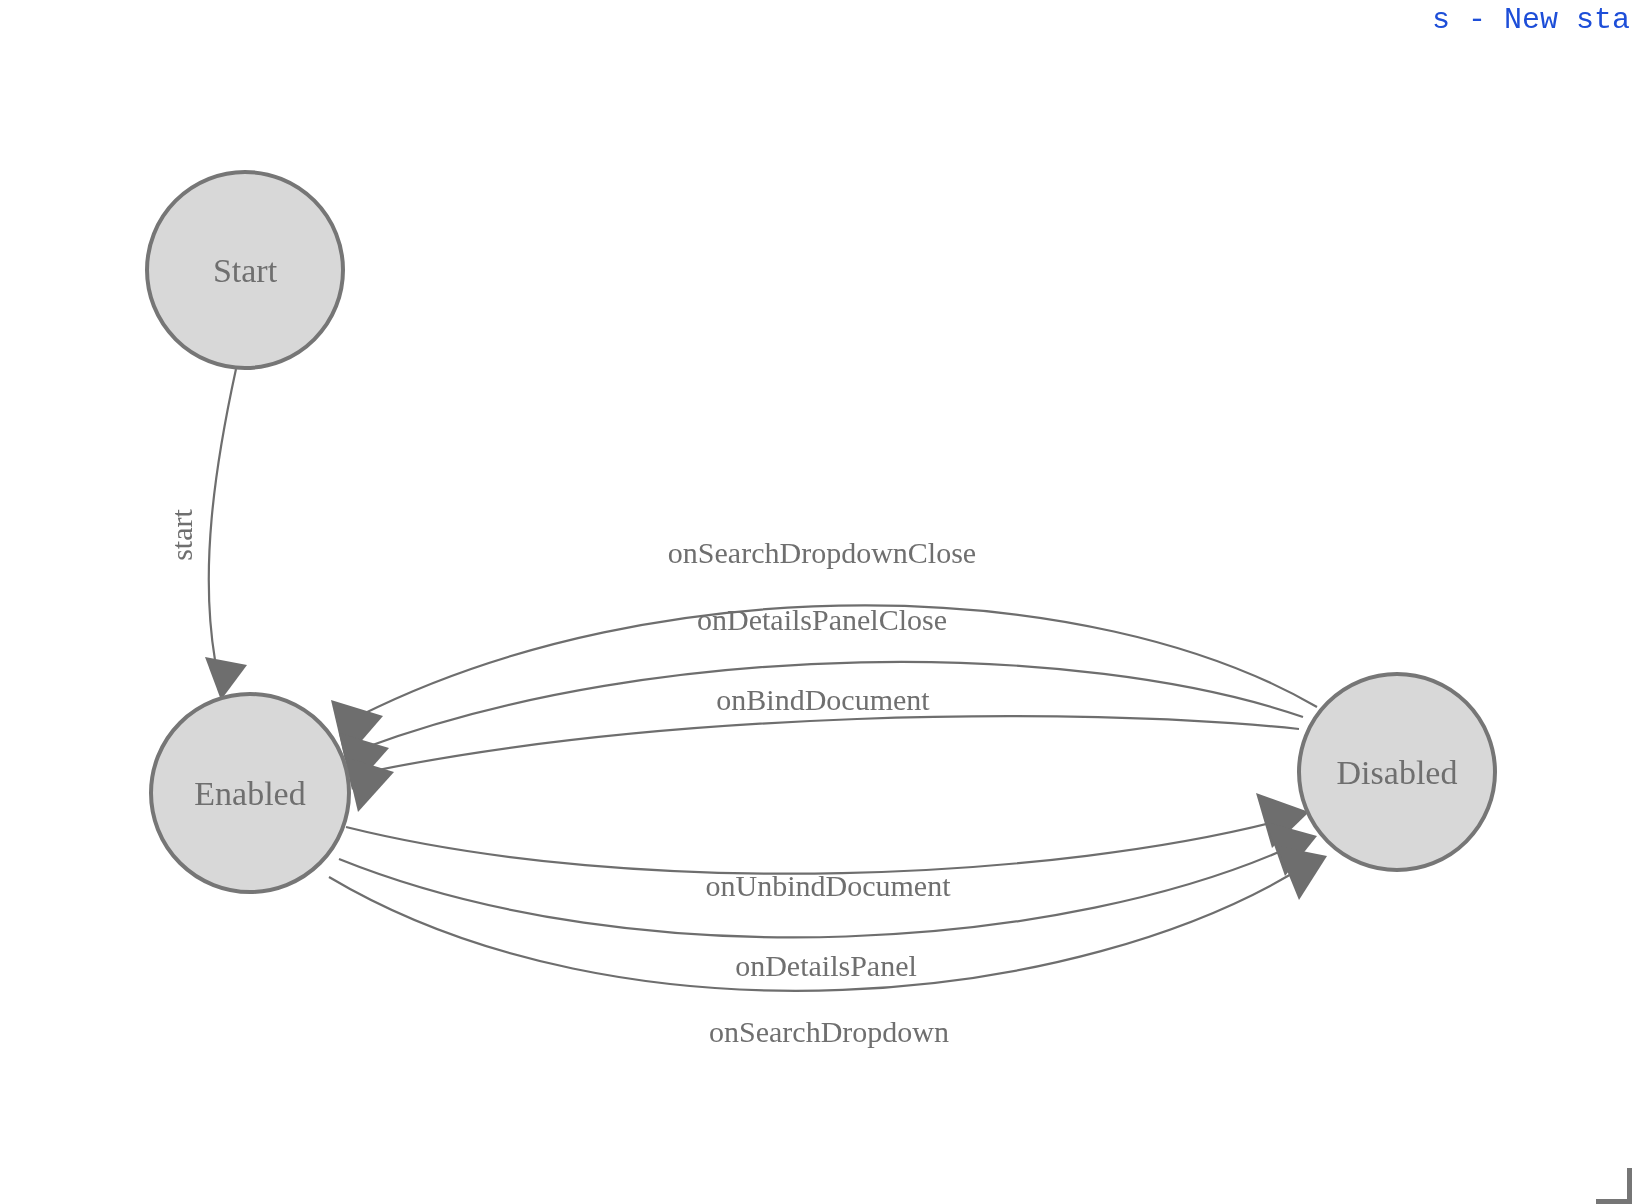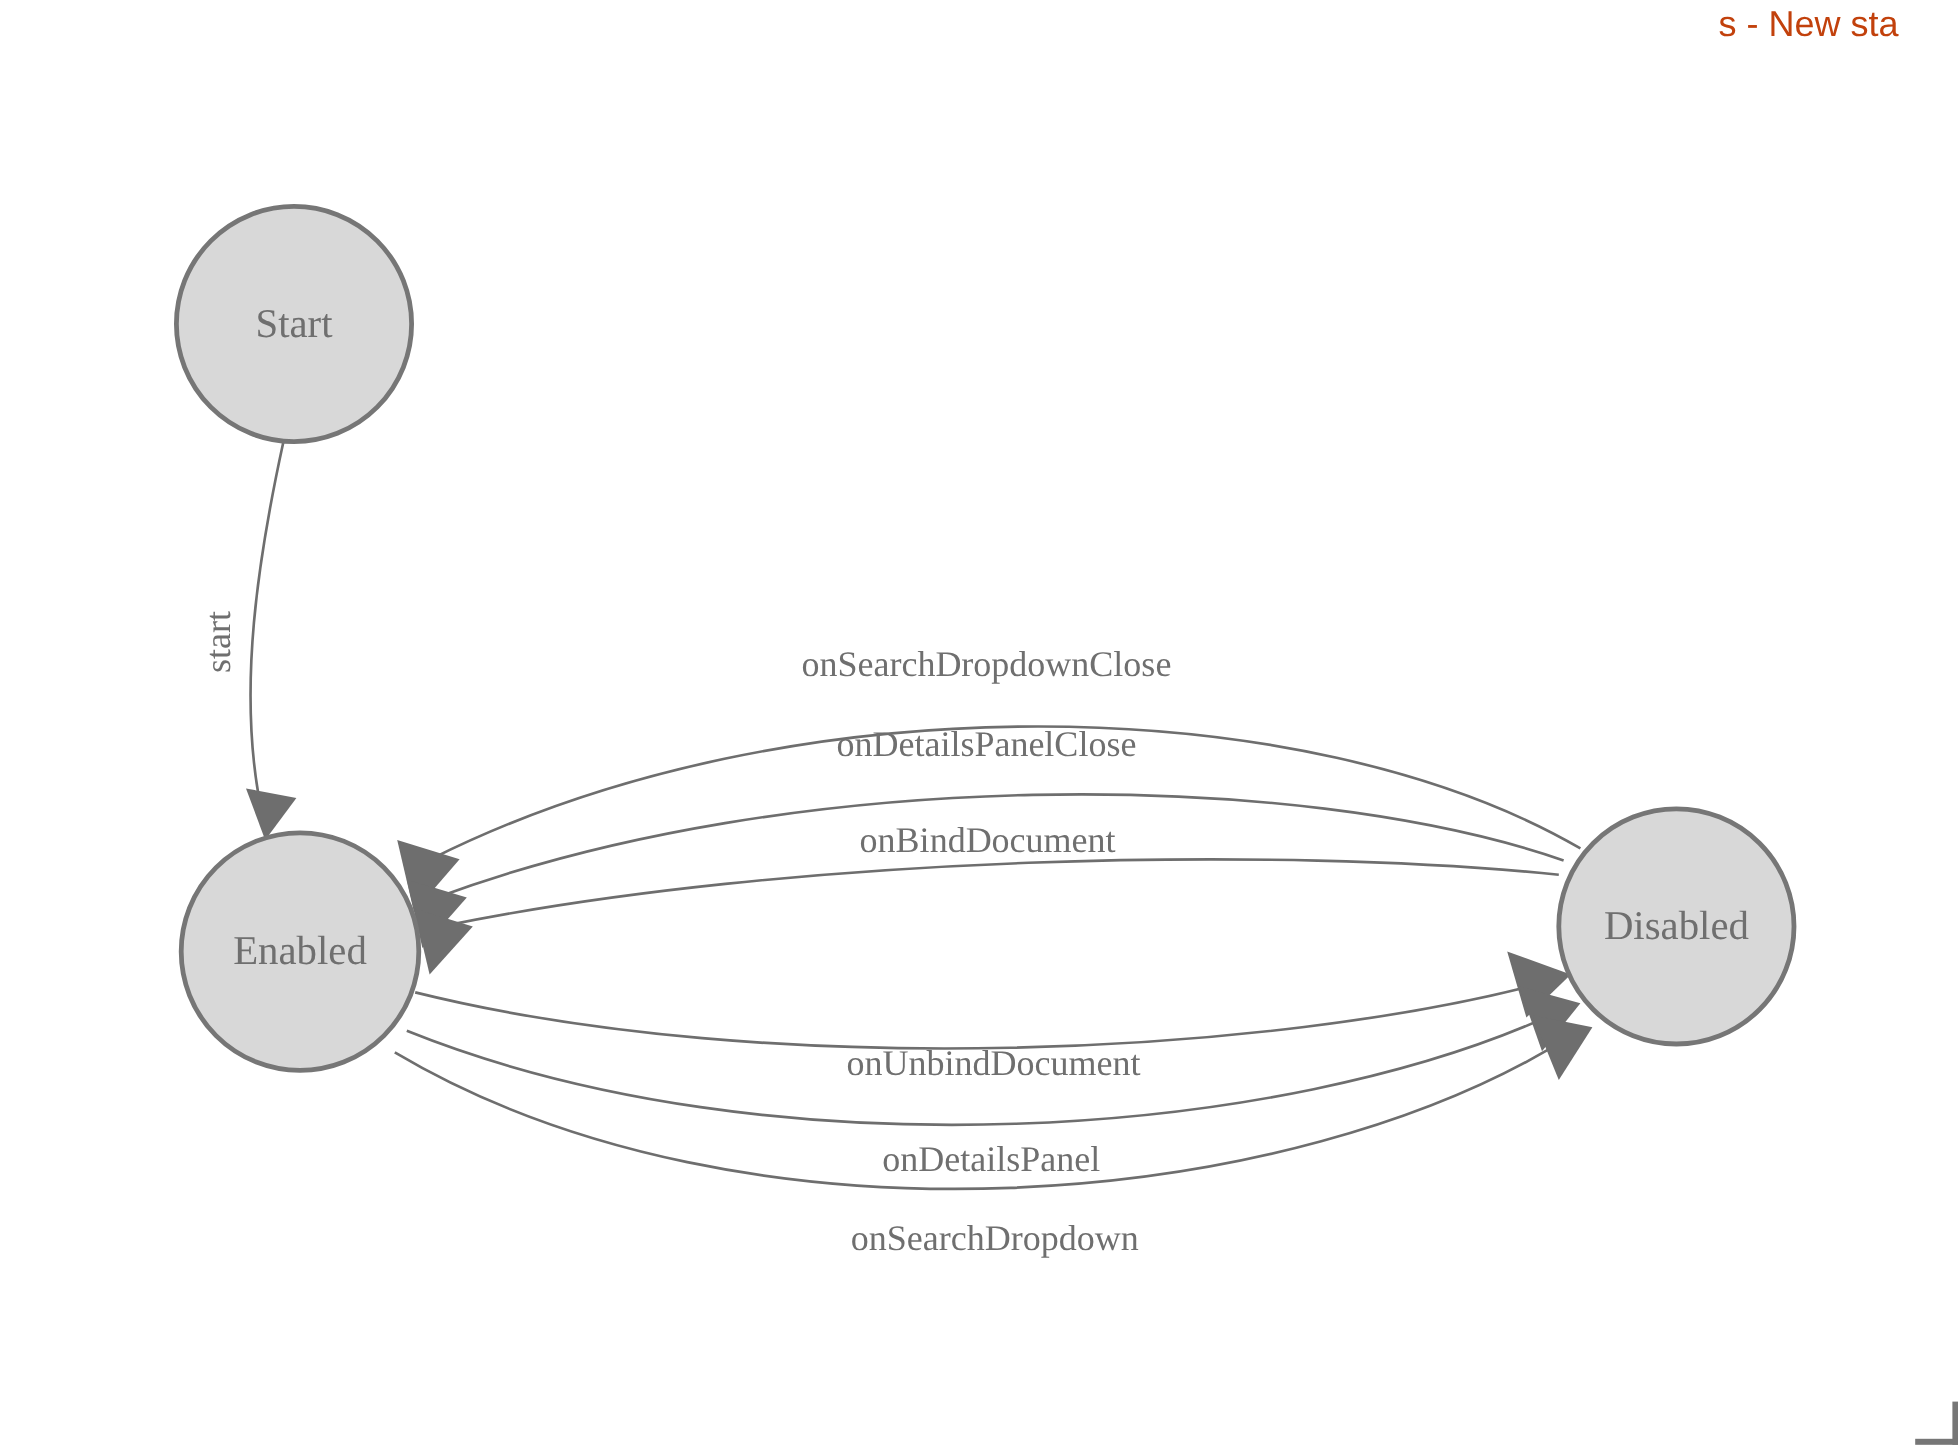--- a/index.html
+++ b/index.html
@@ -66,24 +66,24 @@
   #help-overlay {
     position: absolute;
     right: 0;
     top: 0;
     width: 210px;
     overflow: hidden;
     white-space: nowrap;
     pointer-events: none;
   }
   .help-line {
-    font-family: Liberation Sans, sans-serif;
+    font-family: Liberation Mono, monospace;
     font-size: 30px;
     line-height: 41px;
-    color: #c2410c;
+    color: #1d4ed8;
     white-space: nowrap;
     padding-left: 10px;
   }
   #corner-handle {
     position: absolute;
     left: 1596px;
     top: 1168px;
     width: 36px;
     height: 36px;
   }

